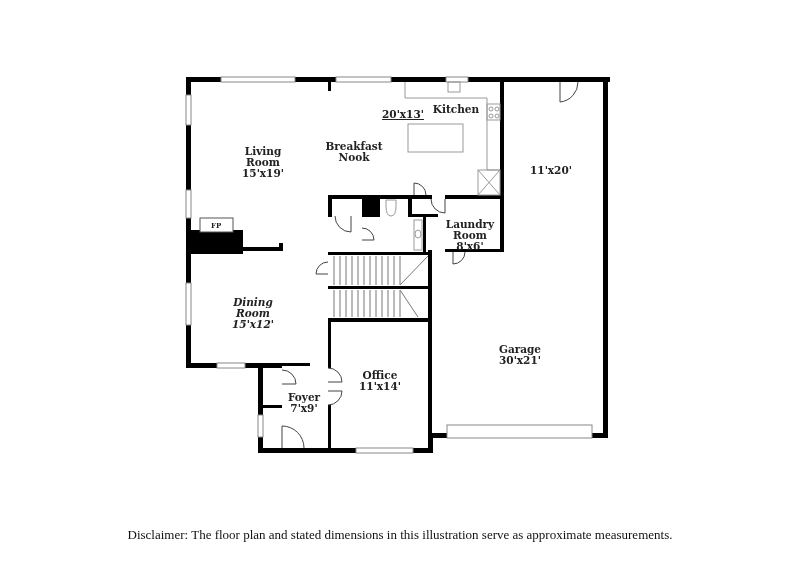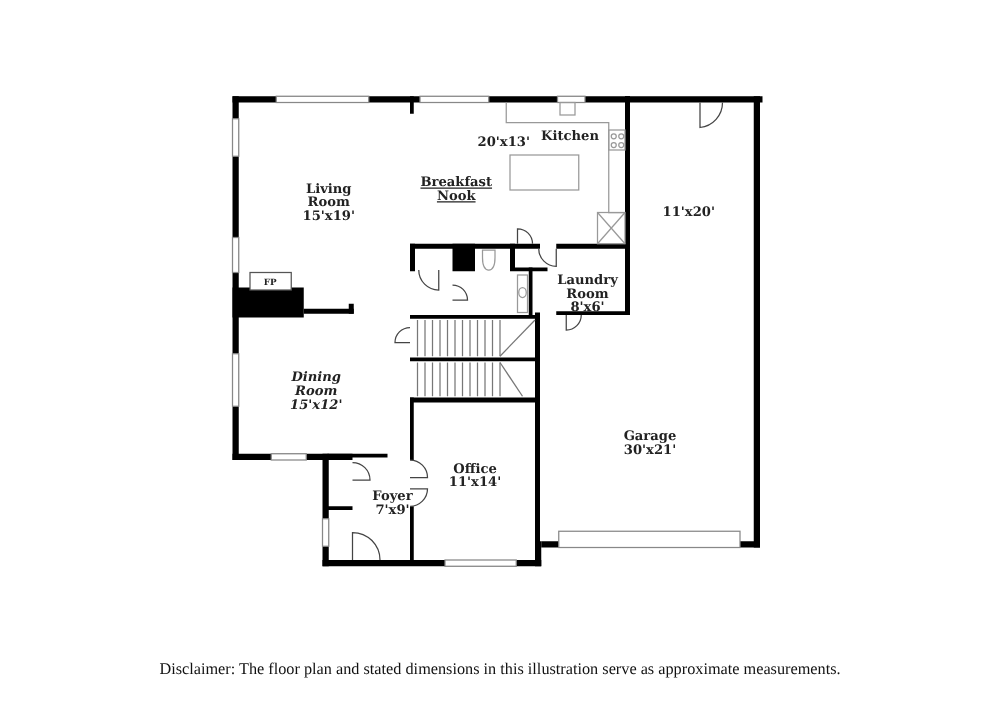--- a/index.html
+++ b/index.html
@@ -141,44 +141,44 @@
       <line x1="400" y1="290" x2="400" y2="317"></line>
     <line x1="400" y1="290" x2="418" y2="317"></line>
   </g>
 </svg>
 
 <div class="lbl" style="left:228px;top:146px;width:70px;">
   <span>Living</span>
   <span>Room</span>
   <span>15'x19'</span>
 </div>
-<div class="lbl" style="left:330px;top:141px;width:70px;text-decoration:underline;">
+<div class="lbl" style="left:319px;top:141px;width:70px;">
   <span>Breakfast</span>
   <span>Nook</span>
 </div>
-<div class="lbl" style="left:378px;top:109px;width:50px;">
+<div class="lbl" style="left:378px;top:109px;width:50px;text-decoration:underline;">
   <span>20'x13'</span>
 </div>
 <div class="lbl" style="left:430px;top:104px;width:52px;">
   <span>Kitchen</span>
 </div>
 <div class="lbl" style="left:516px;top:165px;width:70px;">
   <span>11'x20'</span>
 </div>
 <div class="lbl" style="left:440px;top:219px;width:60px;">
   <span>Laundry</span>
   <span>Room</span>
   <span>8'x6'</span>
 </div>
 <div class="lbl" style="left:218px;top:297px;width:70px;font-style:italic;">
   <span>Dining</span>
   <span>Room</span>
   <span>15'x12'</span>
 </div>
-<div class="lbl" style="left:294px;top:392px;width:40px;">
+<div class="lbl" style="left:284px;top:392px;width:40px;">
   <span>Foyer</span>
   <span>7'x9'</span>
 </div>
 <div class="lbl" style="left:350px;top:370px;width:60px;">
   <span>Office</span>
   <span>11'x14'</span>
 </div>
 <div class="lbl" style="left:485px;top:344px;width:70px;">
   <span>Garage</span>
   <span>30'x21'</span>

